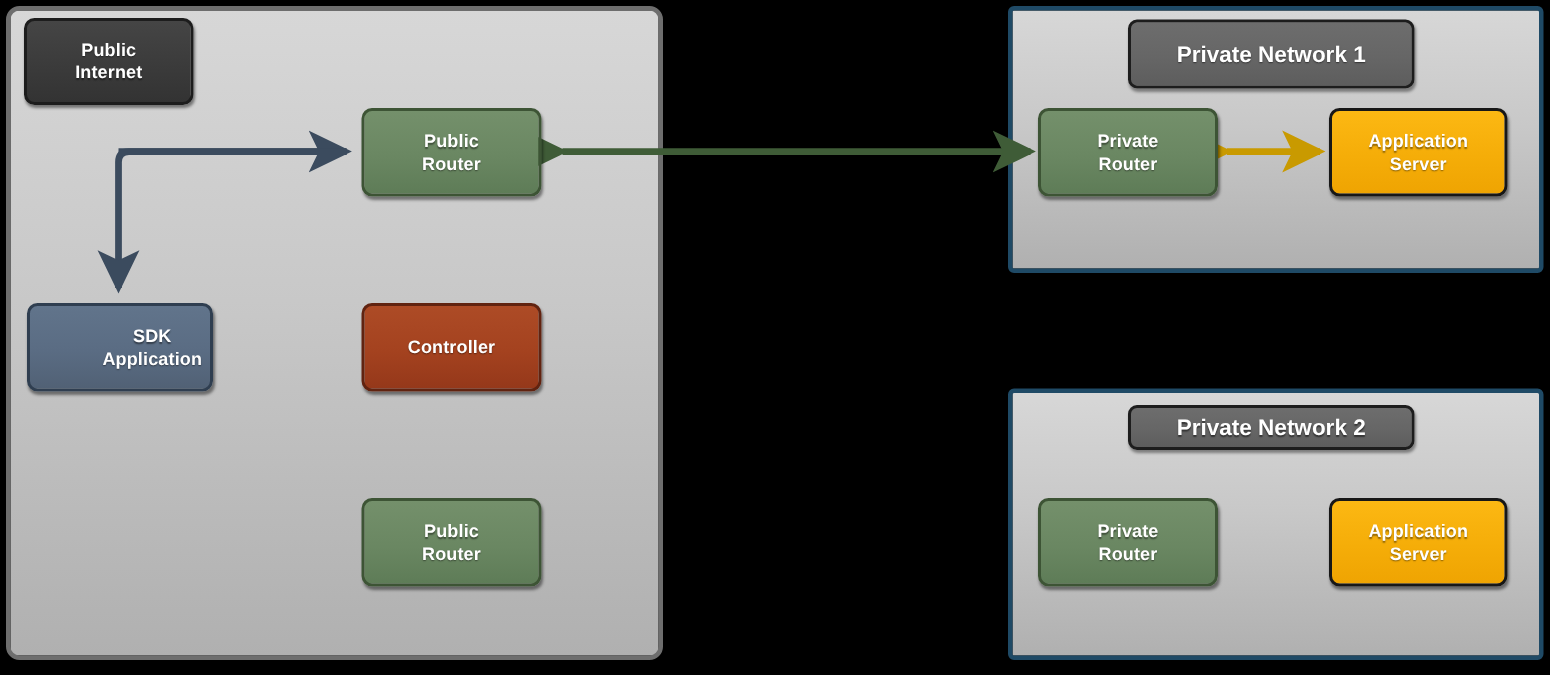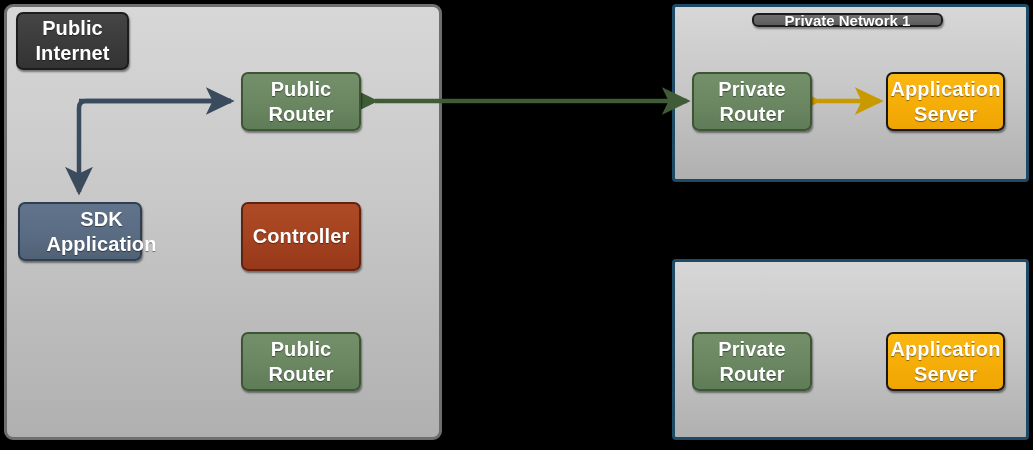--- a/index.html
+++ b/index.html
@@ -53,21 +53,21 @@
   
   .node {
     position: absolute;
     box-sizing: border-box;
     display: flex;
     align-items: center;
     justify-content: center;
     text-align: center;
     color: #ffffff;
     font-weight: bold;
-    font-size: 20px;
+    font-size: 12px;
     line-height: 1.25;
     letter-spacing: 0.1px;
     border-radius: 7px;
     text-shadow: 0 1px 1px rgba(0,0,0,0.45);
     box-shadow: 1px 2px 2px rgba(0,0,0,0.45);
   }
   .node-label { pointer-events: none; white-space: pre-line; }
 
   .n-dark {
     background: linear-gradient(to bottom, #454545 0%, #3b3b3b 55%, #333333 100%);
@@ -117,23 +117,24 @@
   }
 </style>
 </head>
 <body>
 
 <div id="canvas">
 
   <div class="panel panel-public"></div>
 
   <div class="panel panel-private panel-pn1"></div>
-  <div class="panel-title" style="left:752px; top:13px; width:191px; height:14px;">Private Network 1</div>
+  <div class="panel-title" style="left:752px; top:13px; width:191px; height:46px;">Private Network 1</div>
 
   <div class="panel panel-private panel-pn2"></div>
+  <div class="panel-title" style="left:752px; top:270px; width:191px; height:30px;">Private Network 2</div>
 
   <svg id="connectors" viewBox="0 0 1033 450" width="1033" height="450">
     <defs>
       <marker id="ah-blue" markerWidth="7" markerHeight="7" refX="5.6" refY="3.5" orient="auto" markerUnits="strokeWidth">
         <path d="M0,0.4 L6.4,3.5 L0,6.6 L1.5,3.5 Z" fill="#3b4b5e"></path>
       </marker>
       <marker id="ah-green-s" markerWidth="7" markerHeight="7" refX="5.6" refY="3.5" orient="auto" markerUnits="strokeWidth">
         <path d="M0,0.4 L6.4,3.5 L0,6.6 L1.5,3.5 Z" fill="#3f5c37"></path>
       </marker>
       <marker id="ah-green-e" markerWidth="7" markerHeight="7" refX="5.6" refY="3.5" orient="auto" markerUnits="strokeWidth">
@@ -164,21 +165,21 @@
   <div class="node n-green" style="left:241px; top:72px; width:120px; height:59px;">
     <span class="node-label">Public
 Router</span>
   </div>
 
   <div class="node n-blue" style="left:18px; top:202px; width:124px; height:59px;padding-left:43px;">
     <span class="node-label">SDK
 Application</span>
   </div>
 
-  <div class="node n-red" style="left:241px; top:202px; width:120px; height:69px;">
+  <div class="node n-red" style="left:241px; top:202px; width:120px; height:59px;">
     <span class="node-label">Controller</span>
   </div>
 
   <div class="node n-green" style="left:241px; top:332px; width:120px; height:59px;">
     <span class="node-label">Public
 Router</span>
   </div>
 
   <div class="node n-green" style="left:692px; top:72px; width:120px; height:59px;">
     <span class="node-label">Private

